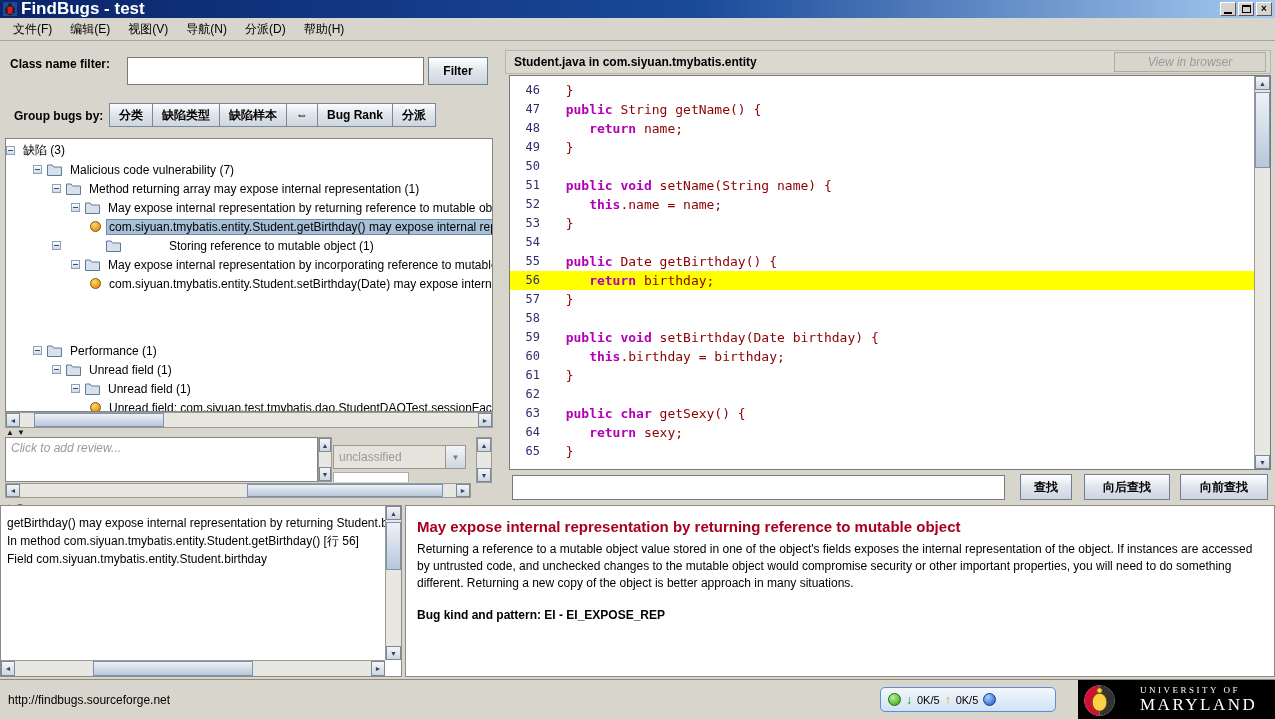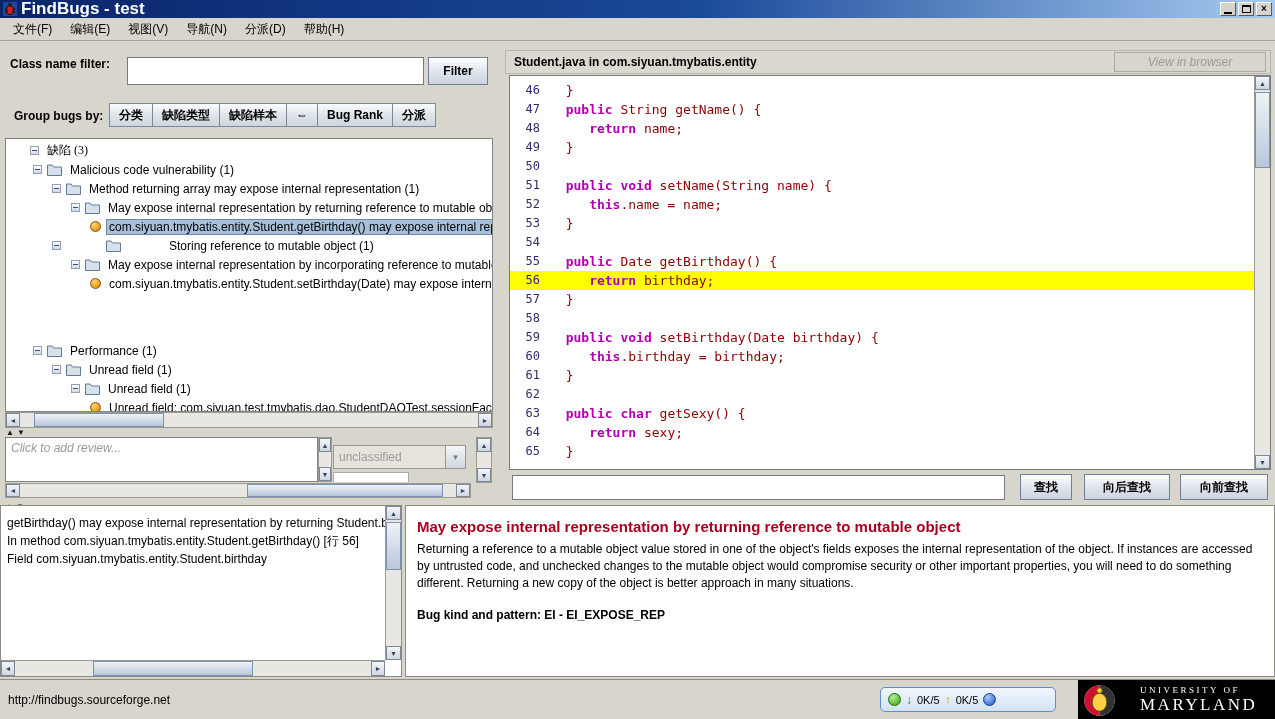--- a/index.html
+++ b/index.html
@@ -142,32 +142,32 @@
     <div id="group-buttons">
         <div class="gbtn">分类</div>
         <div class="gbtn">缺陷类型</div>
         <div class="gbtn">缺陷样本</div>
         <div class="gbtn">⇔</div>
         <div class="gbtn">Bug Rank</div>
         <div class="gbtn">分派</div>
       </div>
 
     <div id="tree-box">
-        <div class="tree-row" style="padding-left: 24px; font-family: Liberation Serif, serif;">
+        <div class="tree-row" style="padding-left: 0;">
           <span class="thandle"></span>
           <span class="tlabel">缺陷 (3)</span>
         </div>
         <div class="tree-row" style="padding-left: 27px;">
           <span class="thandle"></span>
           <span class="ticon">
             <svg width="15" height="13" viewBox="0 0 15 13">
               <path d="M0.5 12.5 V2 h4.6 l1.6 2 h7.8 v8.5 z" fill="#d7e1ec" stroke="#5f7a98"></path>
             </svg>
           </span>
-          <span class="tlabel">Malicious code vulnerability (1)</span>
+          <span class="tlabel">Malicious code vulnerability (7)</span>
         </div>
         <div class="tree-row" style="padding-left: 46px;">
           <span class="thandle"></span>
           <span class="ticon">
             <svg width="15" height="13" viewBox="0 0 15 13">
               <path d="M0.5 12.5 V2 h4.6 l1.6 2 h7.8 v8.5 z" fill="#d7e1ec" stroke="#5f7a98"></path>
             </svg>
           </span>
           <span class="tlabel">Method returning array may expose internal representation (1)</span>
         </div>

